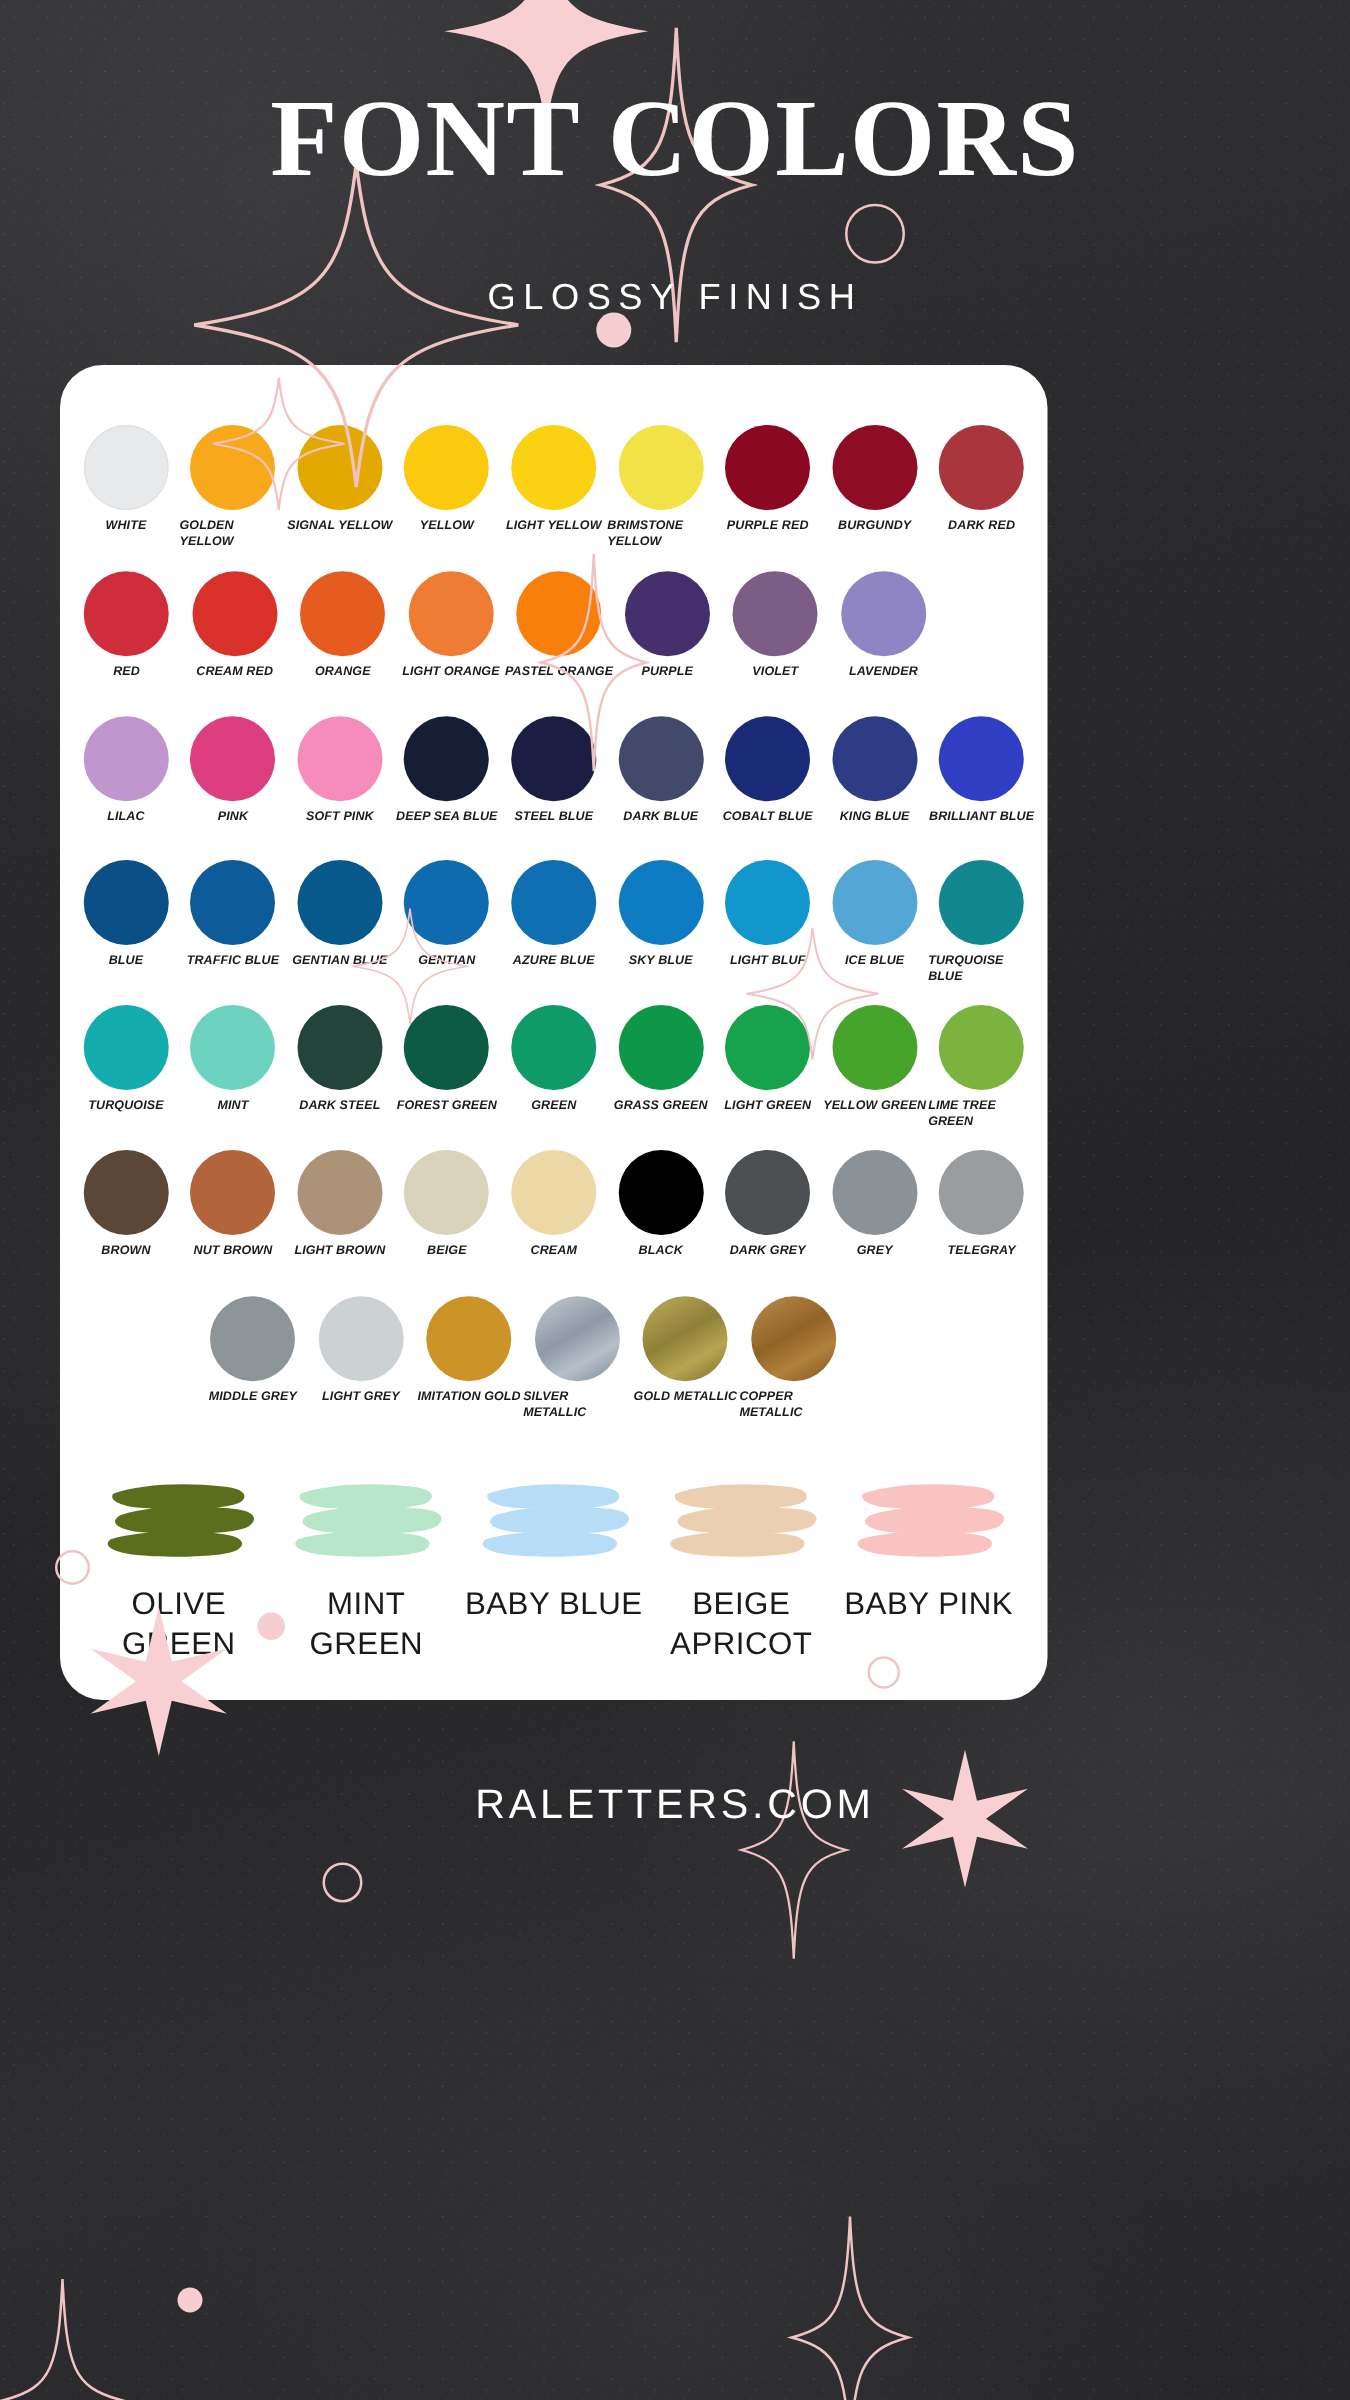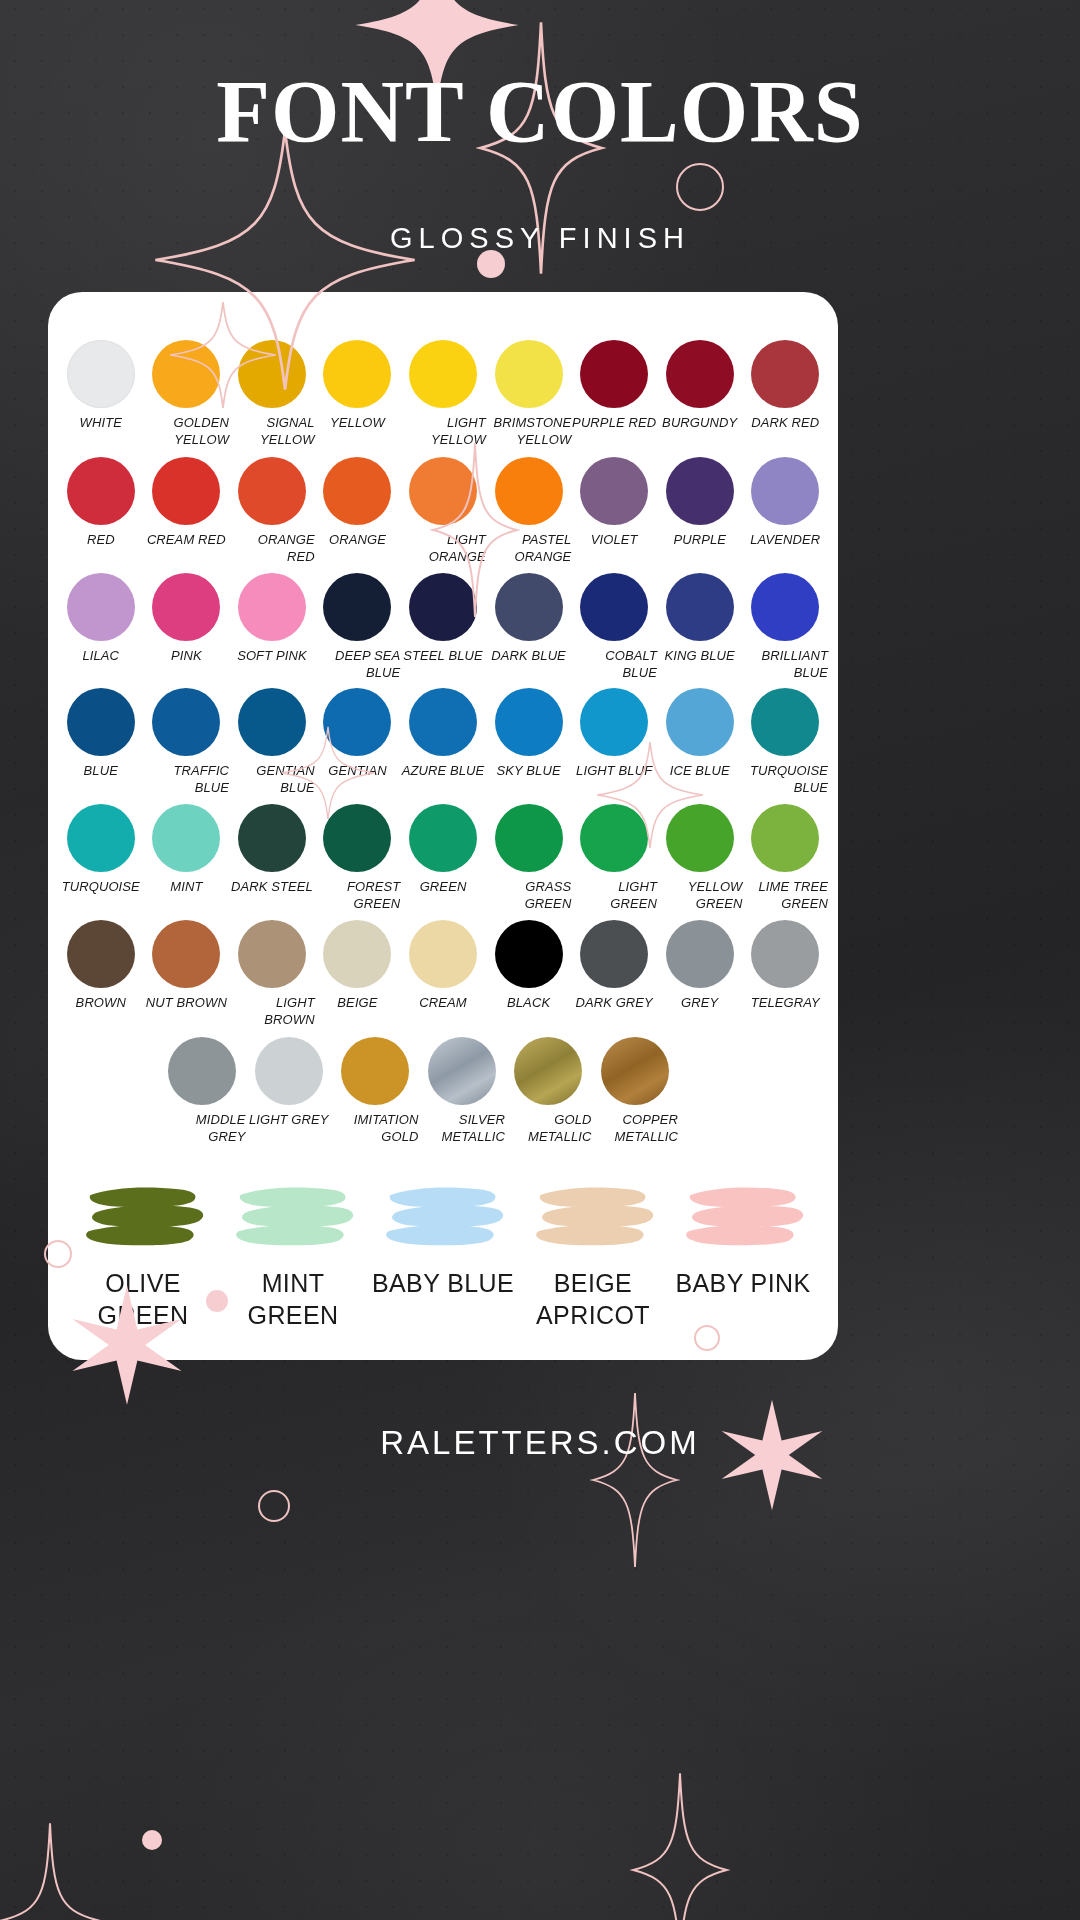--- a/index.html
+++ b/index.html
@@ -85,25 +85,25 @@
     width:86.5px;
     display:flex; flex-direction:column; align-items:center;
   }
   .sw {
     border-radius:50%;
     width:68px; height:68px;
     flex:0 0 auto;
   }
   .lbl {
     margin-top:7px;
-    font-size:13px;
-    font-weight:normal;
+    font-size:10px;
+    font-weight:bold;
     font-style:italic;
     color:#1a1a1a;
-    text-align:right;
+    text-align:left;
     line-height:1.28;
     letter-spacing:.1px;
   }
 
   
   #metalrow {
     display:flex; justify-content:center;
   }
   #metalrow .cell { width:86.5px; }
 
@@ -241,42 +241,38 @@
       <div class="row" style="position: absolute; top: 165px; left: 0px; width: 790px;">
         <div class="cell">
           <div class="sw" style="background: rgb(207, 44, 60);"></div>
           <div class="lbl">RED</div>
         </div>
         <div class="cell">
           <div class="sw" style="background: rgb(216, 50, 42);"></div>
           <div class="lbl">CREAM RED</div>
         </div>
         <div class="cell">
-          <div class="sw" style="background: rgb(223, 74, 42);"></div>
-          <div class="lbl">ORANGE RED</div>
-        </div>
-        <div class="cell">
           <div class="sw" style="background: rgb(230, 92, 32);"></div>
           <div class="lbl">ORANGE</div>
         </div>
         <div class="cell">
           <div class="sw" style="background: rgb(239, 124, 50);"></div>
           <div class="lbl">LIGHT ORANGE</div>
         </div>
         <div class="cell">
           <div class="sw" style="background: rgb(248, 127, 11);"></div>
           <div class="lbl">PASTEL ORANGE</div>
         </div>
         <div class="cell">
+          <div class="sw" style="background: rgb(69, 48, 109);"></div>
+          <div class="lbl">PURPLE</div>
+        </div>
+        <div class="cell">
           <div class="sw" style="background: rgb(123, 93, 134);"></div>
           <div class="lbl">VIOLET</div>
-        </div>
-        <div class="cell">
-          <div class="sw" style="background: rgb(69, 48, 109);"></div>
-          <div class="lbl">PURPLE</div>
         </div>
         <div class="cell">
           <div class="sw" style="background: rgb(143, 132, 196);"></div>
           <div class="lbl">LAVENDER</div>
         </div>
       </div>
       <div class="row" style="position: absolute; top: 281px; left: 0px; width: 790px;">
         <div class="cell">
           <div class="sw" style="background: rgb(193, 149, 205);"></div>
           <div class="lbl">LILAC</div>

